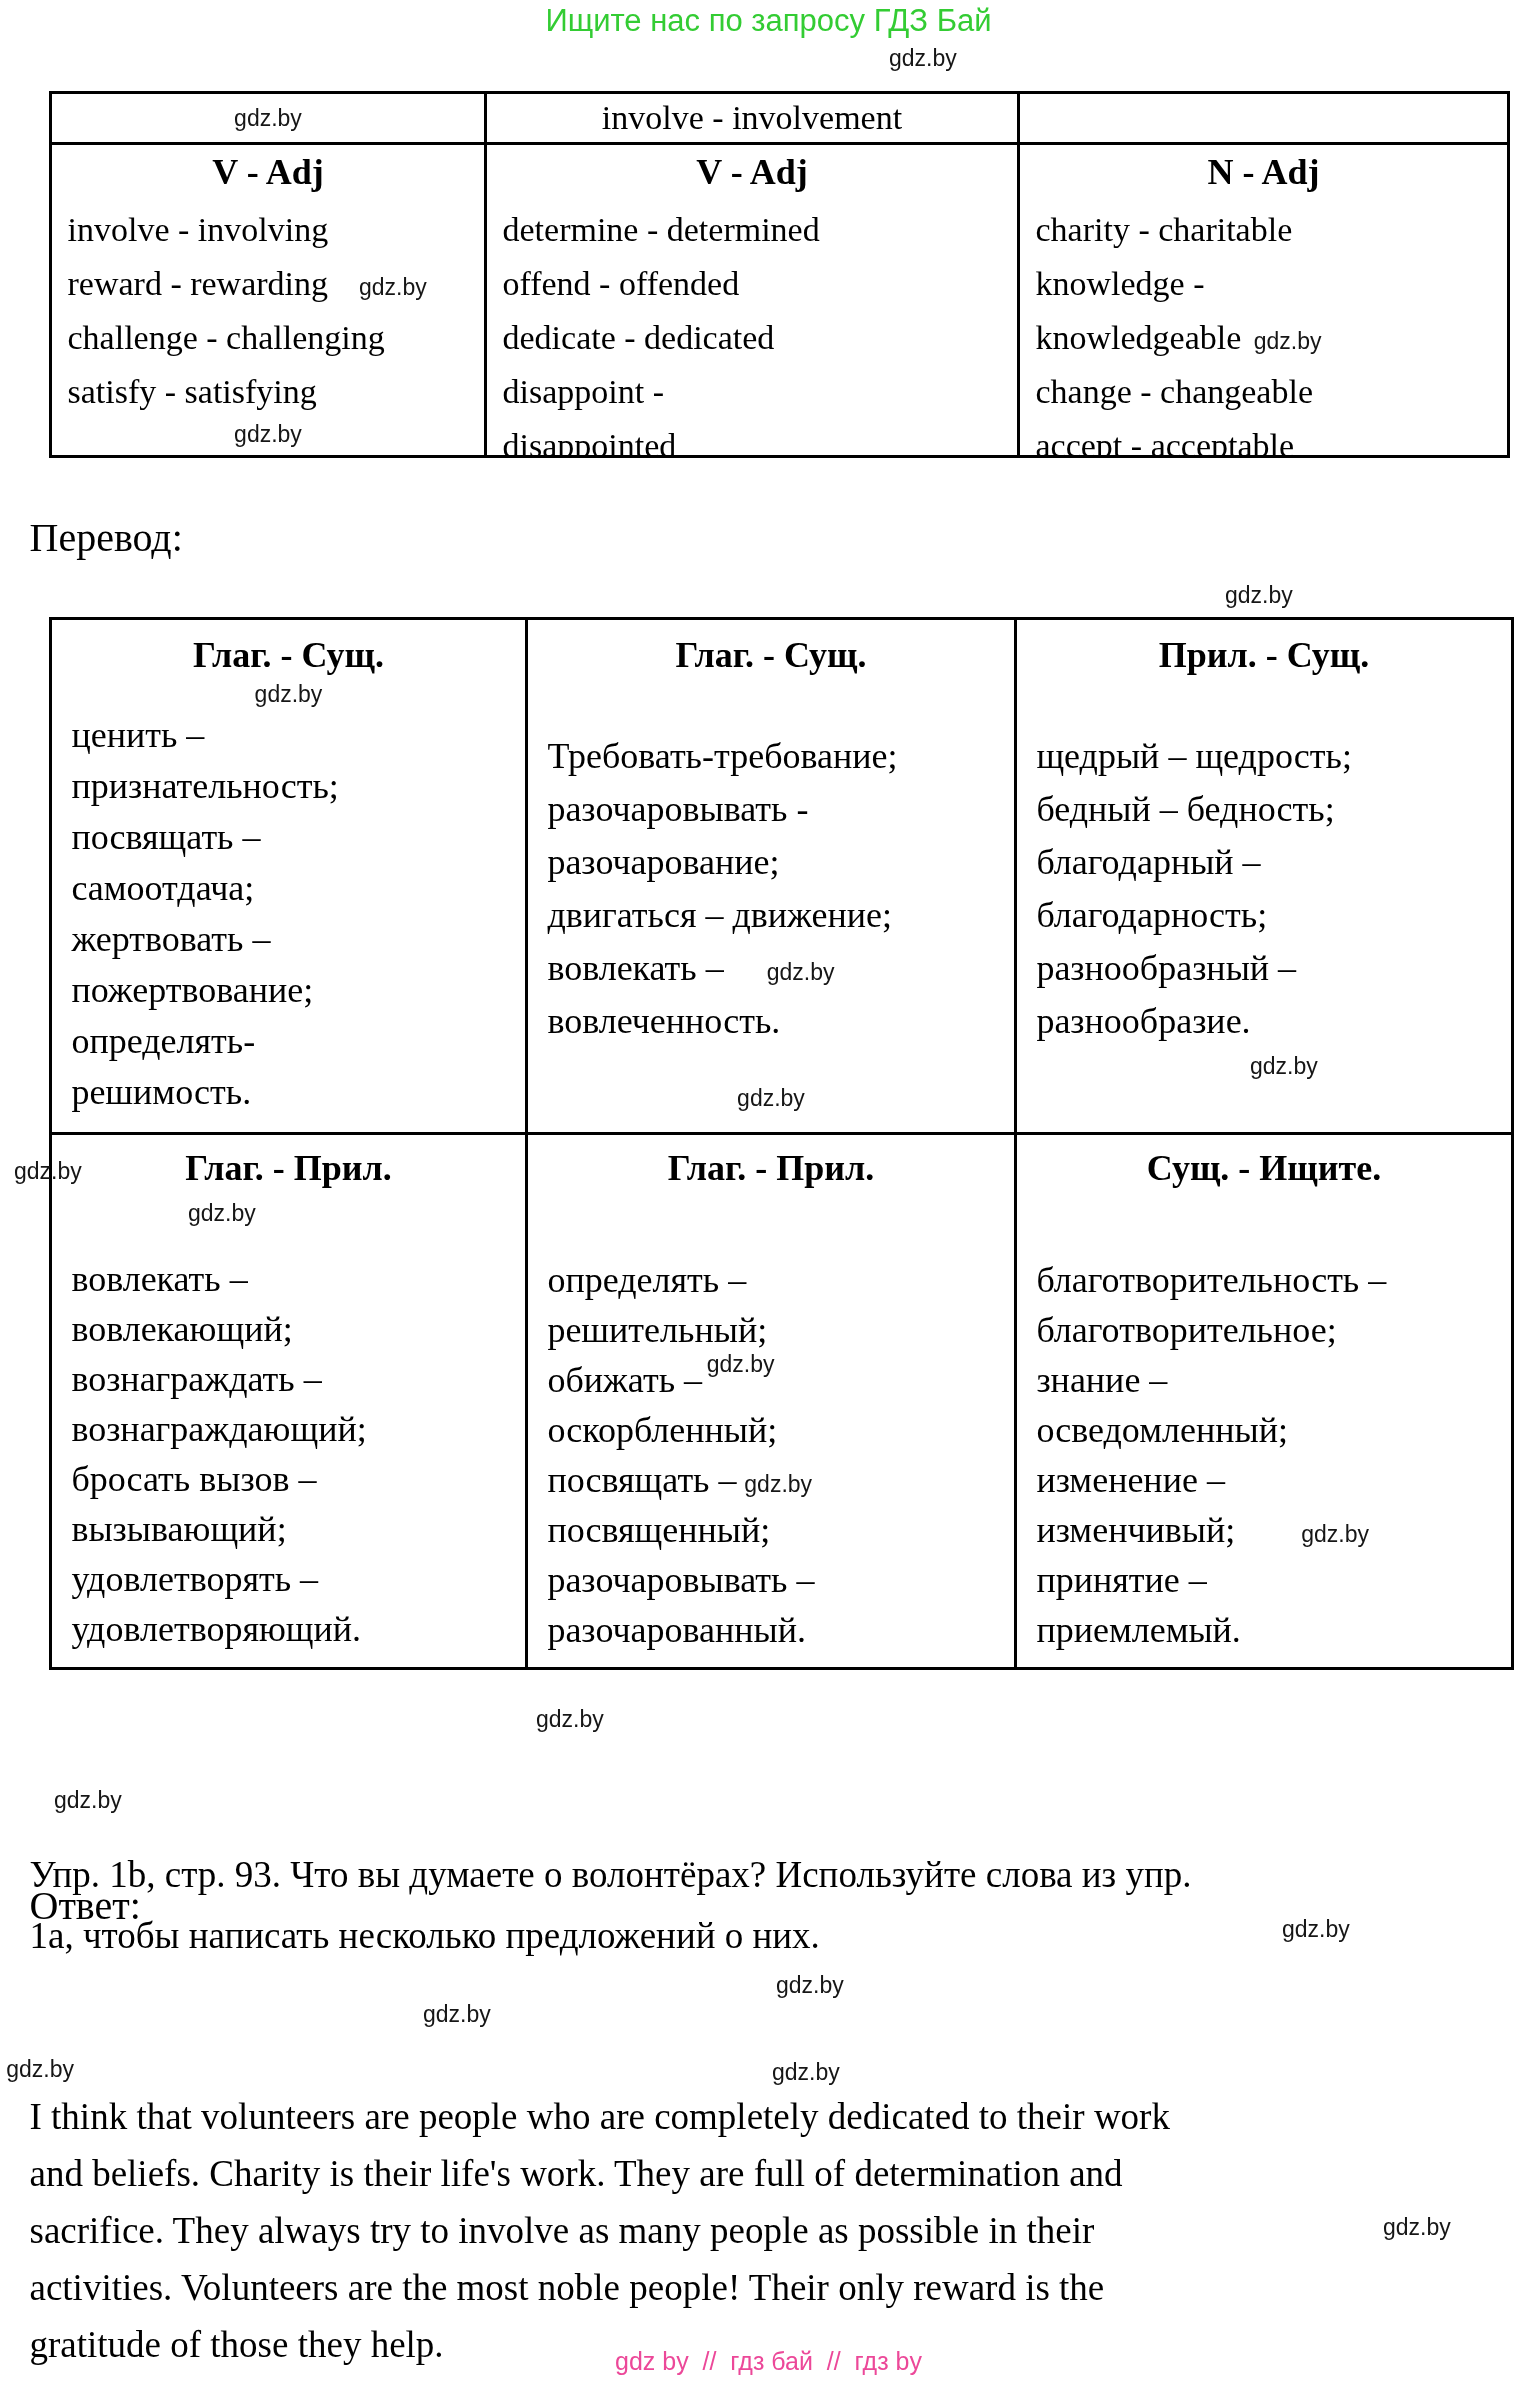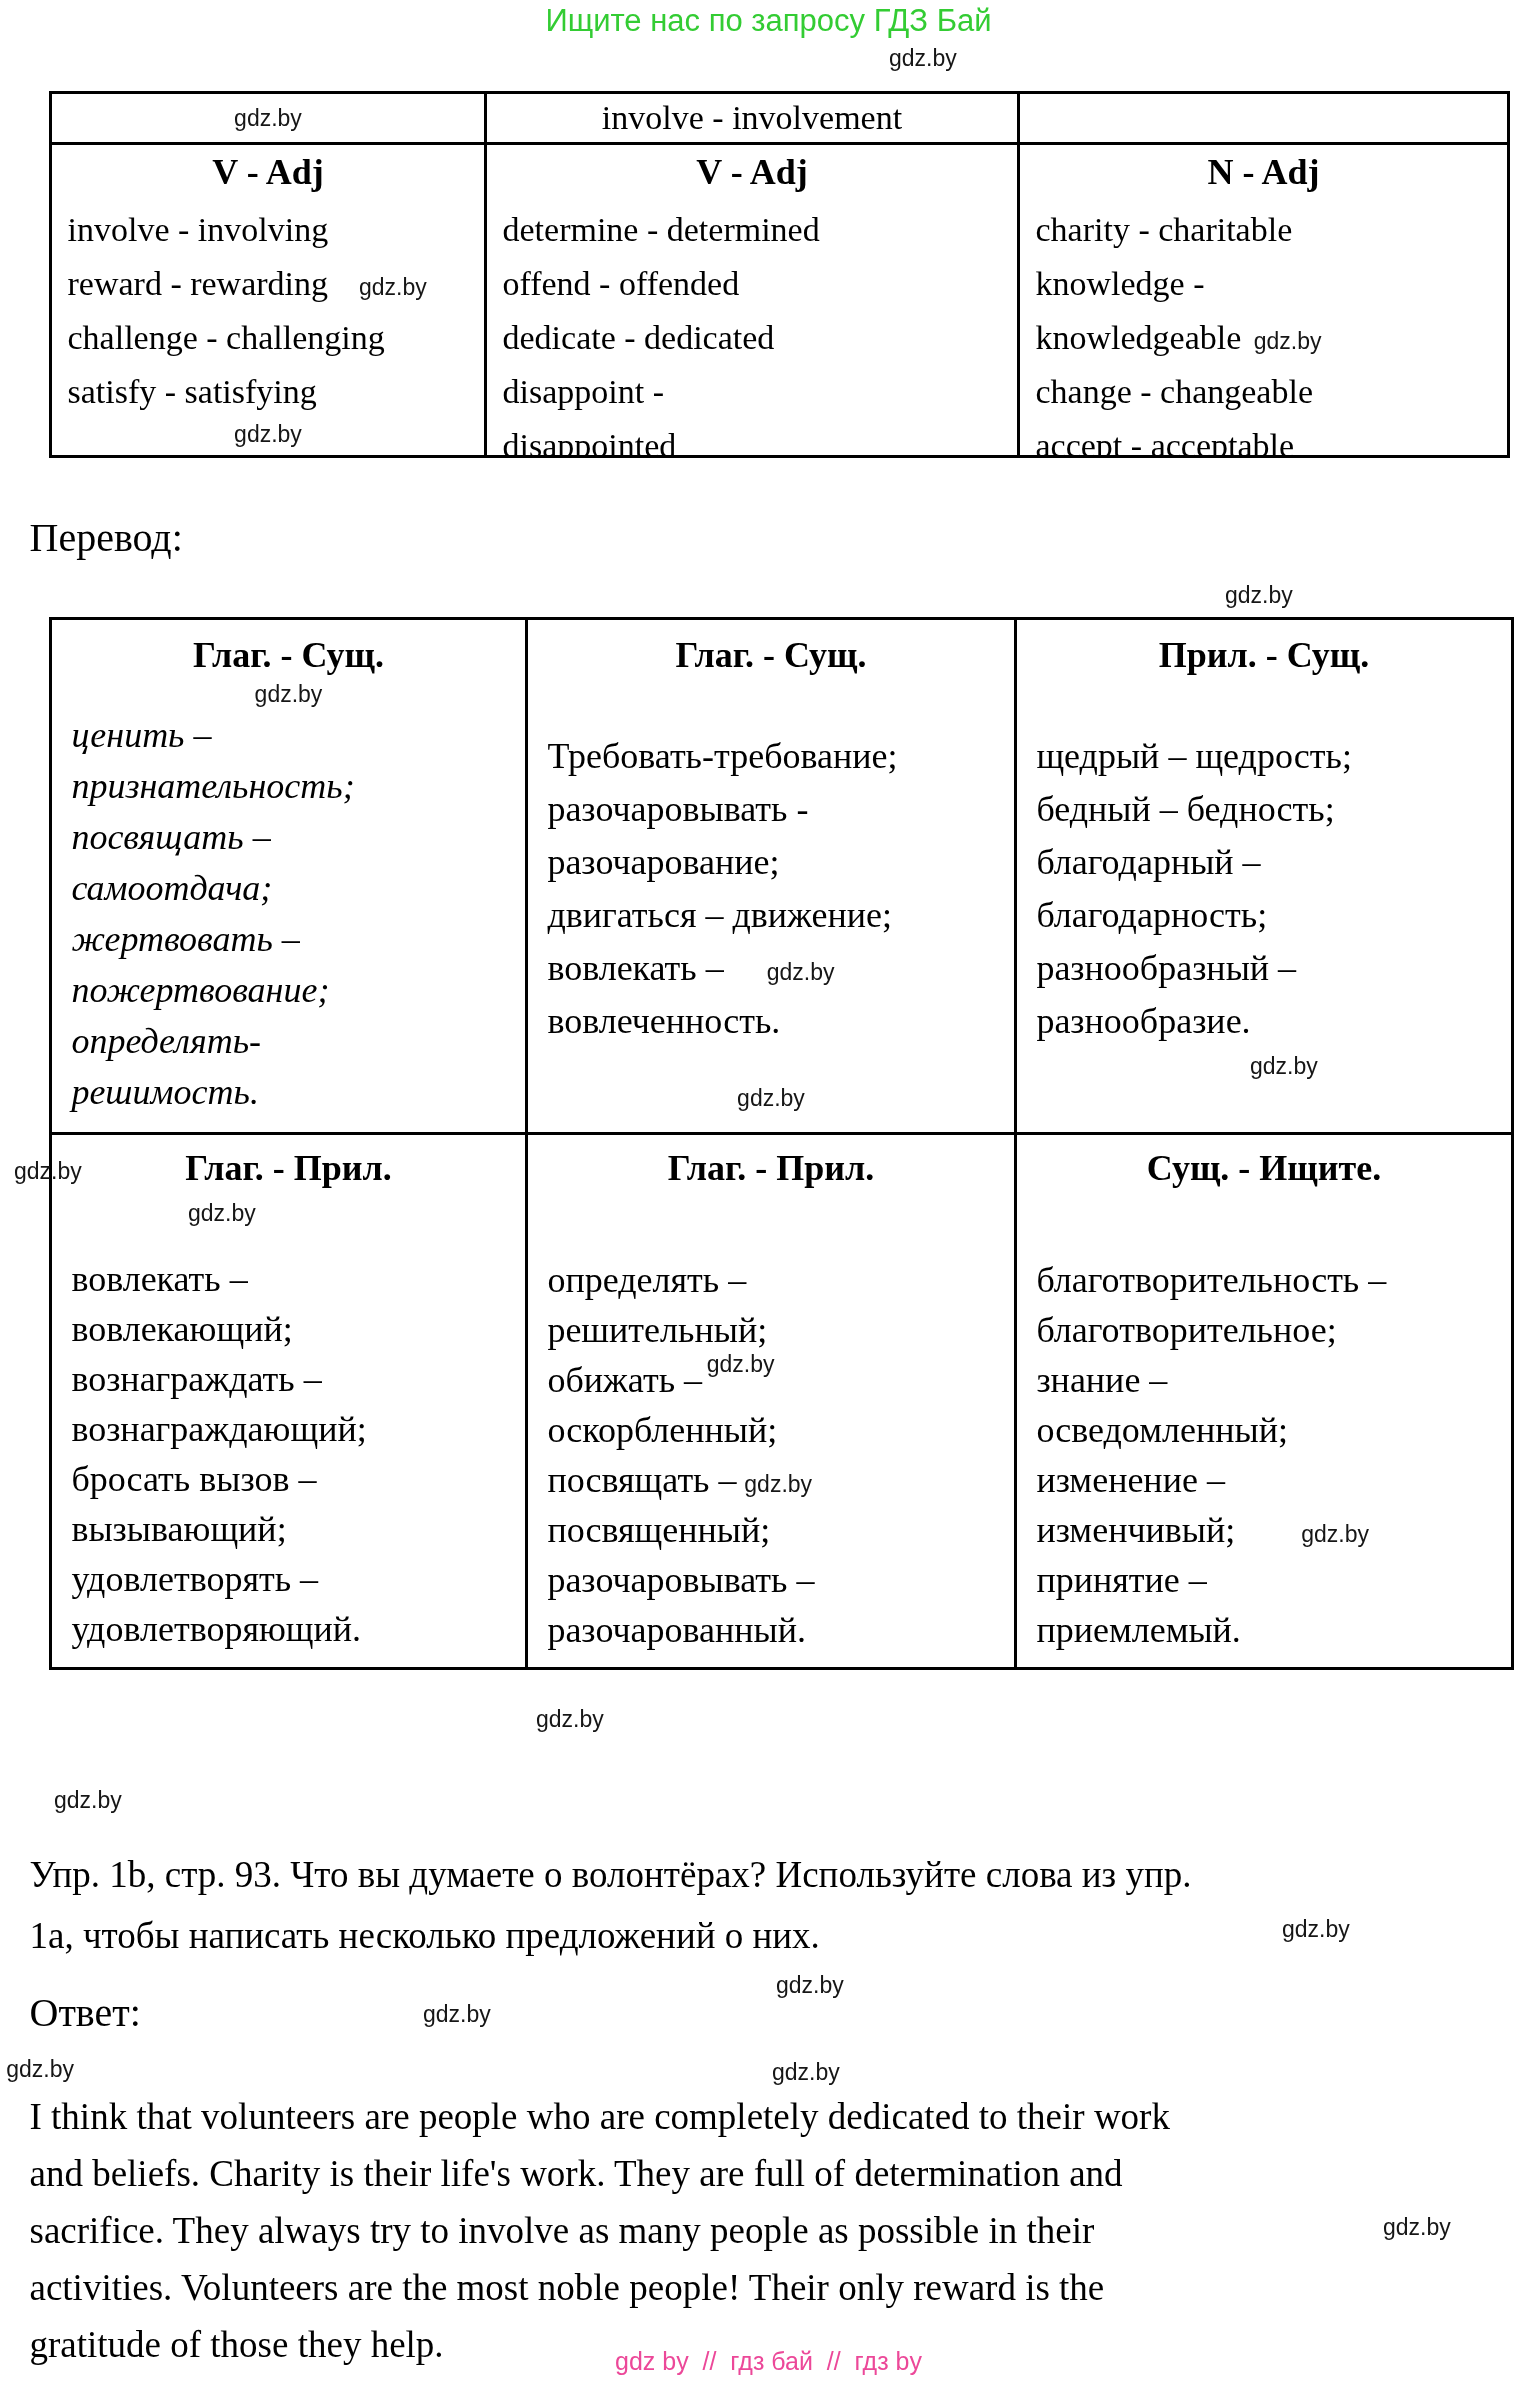--- a/index.html
+++ b/index.html
@@ -41,21 +41,21 @@
   .cell.lastcol { border-right:none; }
   .cell.lastrow { border-bottom:none; }
   .vcenter { display:flex; align-items:center; justify-content:center; }
   .t-head { font-size:36px; font-weight:bold; text-align:center; margin-top:6.2px; }
   .t2-head { font-size:36px; font-weight:bold; text-align:center; margin-top:14px; }
   .t2r2-head { font-size:36px; font-weight:bold; text-align:center; margin-top:12.4px; }
   .t1-lines { margin-top:10px; padding-left:15.5px; }
   .t1-lines .ln { font-size:34px; line-height:54px; white-space:nowrap; }
   .lines { padding-left:19.4px; }
   .lines .ln { font-size:36px; white-space:nowrap; }
-  .lh64 .ln { line-height:51px;font-style:italic; }
+  .lh64 .ln { line-height:51px; }
   .lh68 .ln { line-height:53px; }
   .lh65 .ln { line-height:50px; }
   .mt-r1c1 { margin-top:3.1px; }
   .mt-r1 { margin-top:54px; }
   .mt-r2c1 { margin-top:28px; }
   .mt-r2 { margin-top:66px; }
   .wm-center { text-align:center; }
   .inline-wm { margin-left:31px; }
   .inline-wm-sm { margin-left:12.4px; }
   .inline-wm-inv { margin-left:43px; }
@@ -223,21 +223,21 @@
 <div class="abs wm" style="left:536px; top:1706px;">gdz.by</div>
 <div class="abs wm" style="left:54px; top:1787px;">gdz.by</div>
 
 <div class="abs task">
   <div class="t-ln"><span class="heading-lg" style="font-size:37px;">Упр. 1b, стр. 93.</span><span> Что вы думаете о волонтёрах? Используйте слова из упр.</span></div>
   <div class="t-ln">1а, чтобы написать несколько предложений о них.</div>
 </div>
 <div class="abs wm" style="left:1282px; top:1916px;">gdz.by</div>
 <div class="abs wm" style="left:776px; top:1972px;">gdz.by</div>
 
-<div class="abs heading-lg" style="left:29.5px; top:1989px;">Ответ:</div>
+<div class="abs heading-lg" style="left:29.5px; top:1882px;">Ответ:</div>
 <div class="abs wm" style="left:423px; top:2001px;">gdz.by</div>
 <div class="abs wm" style="left:6.2px; top:2056px;">gdz.by</div>
 <div class="abs wm" style="left:772px; top:2059px;">gdz.by</div>
 
 <div class="abs answer-par">
   <div class="a-ln">I think that volunteers are people who are completely dedicated to their work</div>
   <div class="a-ln">and beliefs. Charity is their life's work. They are full of determination and</div>
   <div class="a-ln">sacrifice. They always try to involve as many people as possible in their</div>
   <div class="a-ln">activities. Volunteers are the most noble people! Their only reward is the</div>
   <div class="a-ln">gratitude of those they help.</div>

